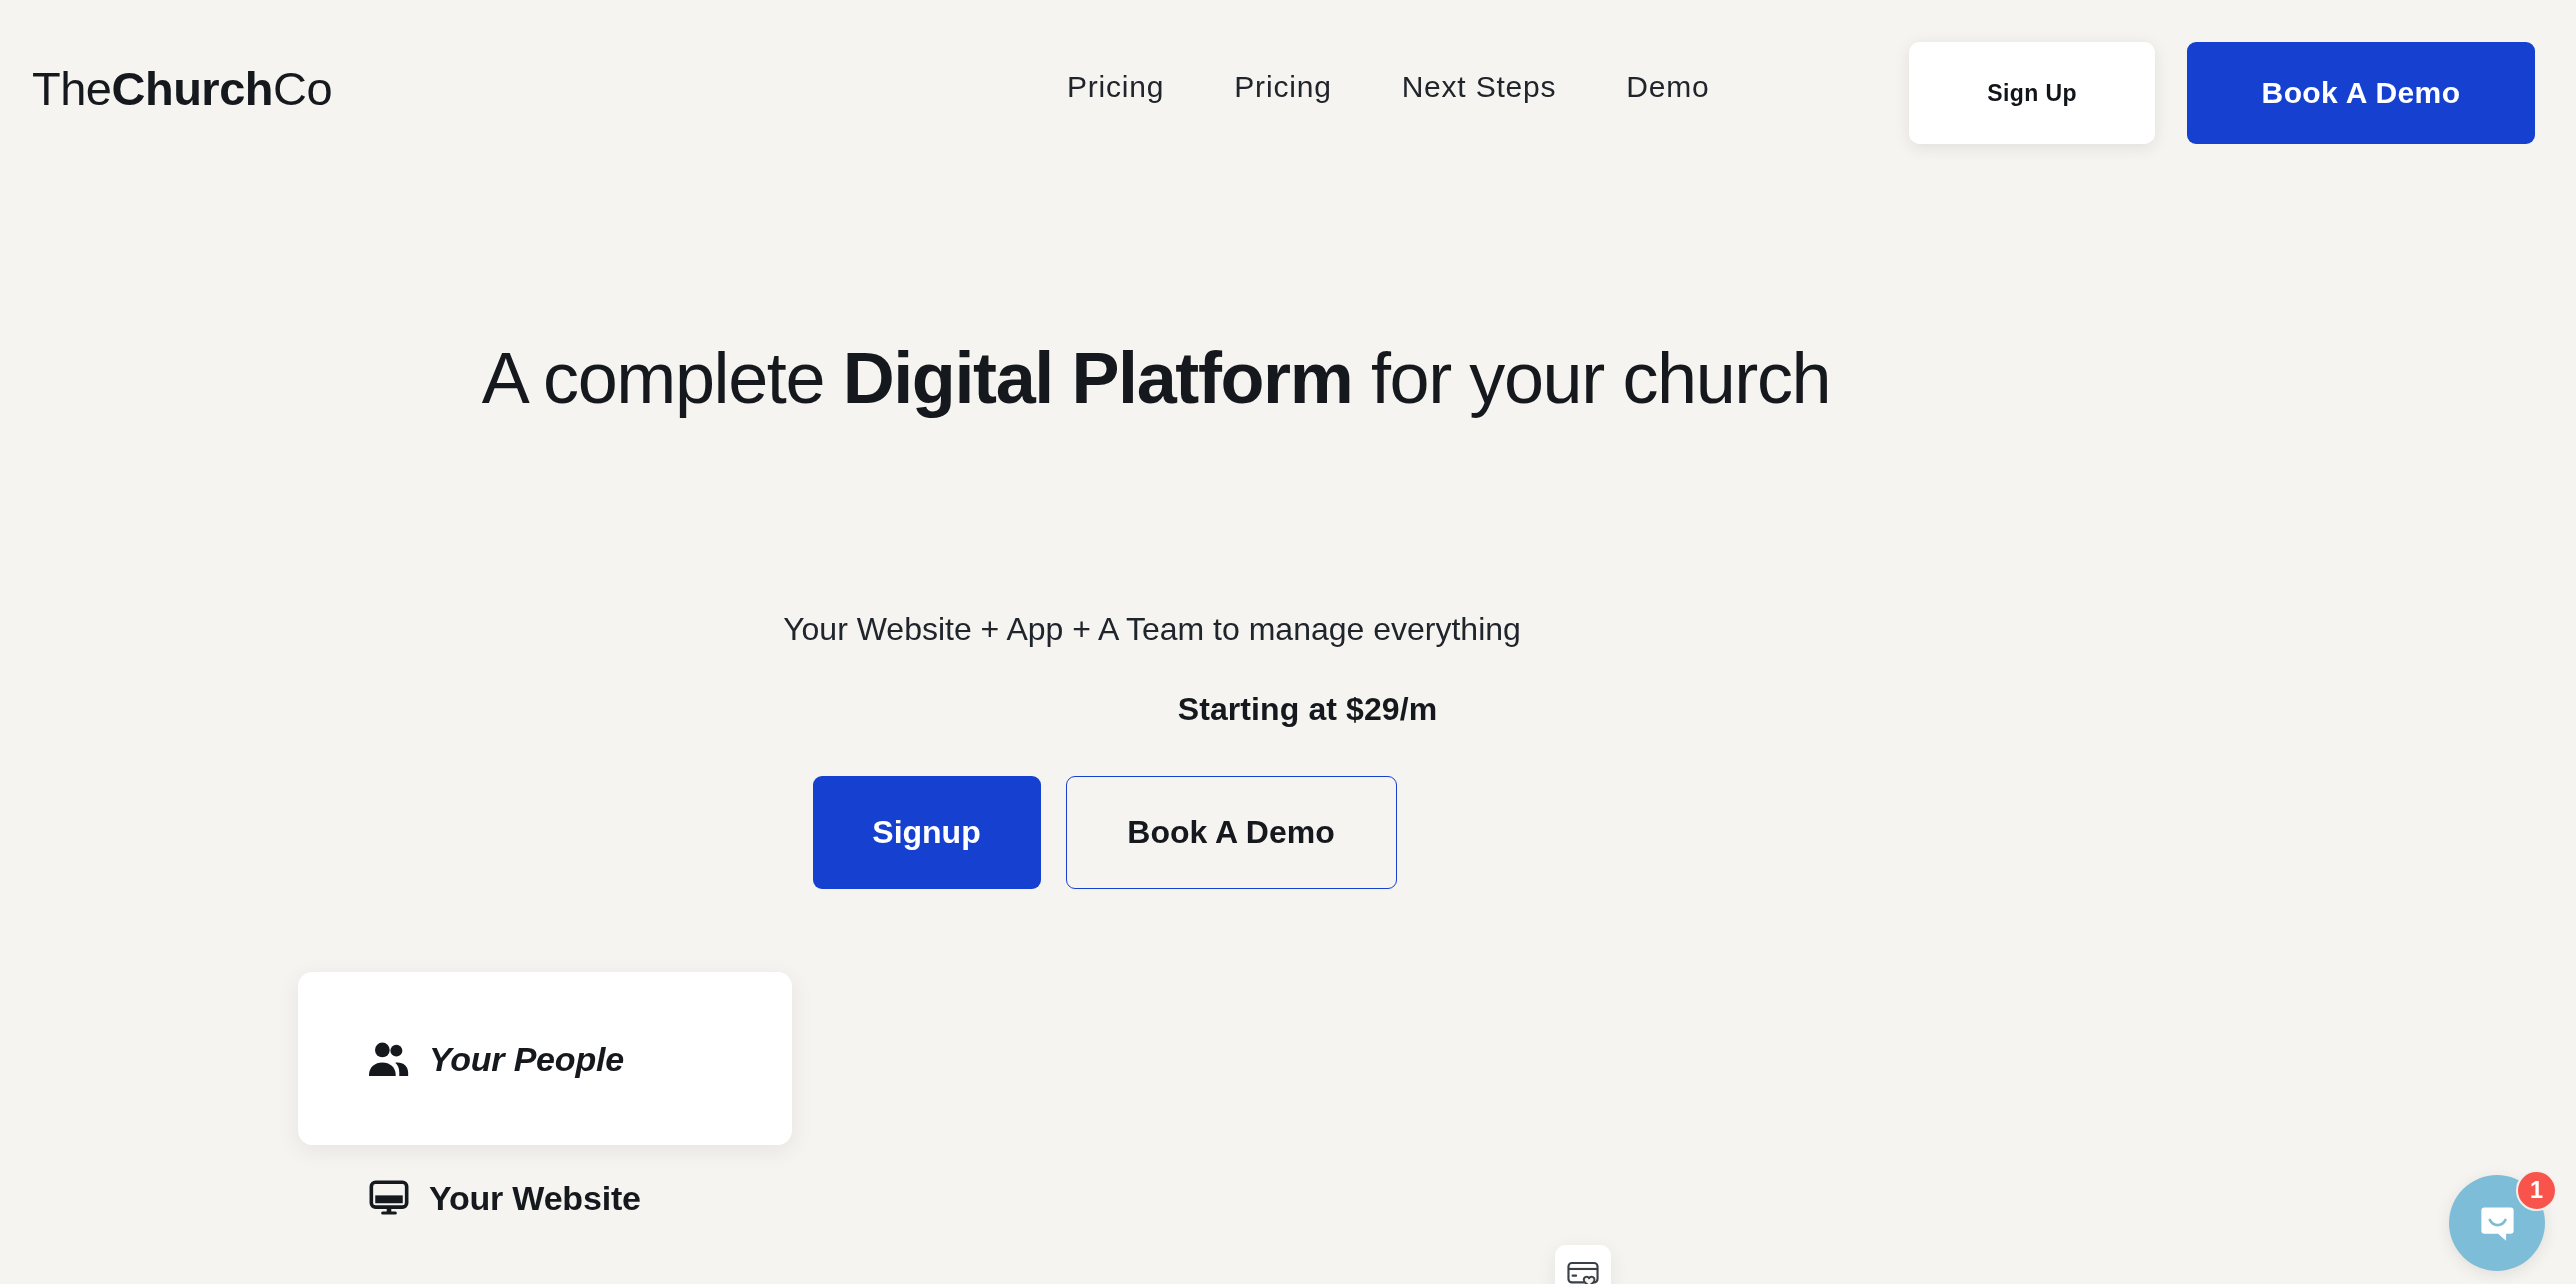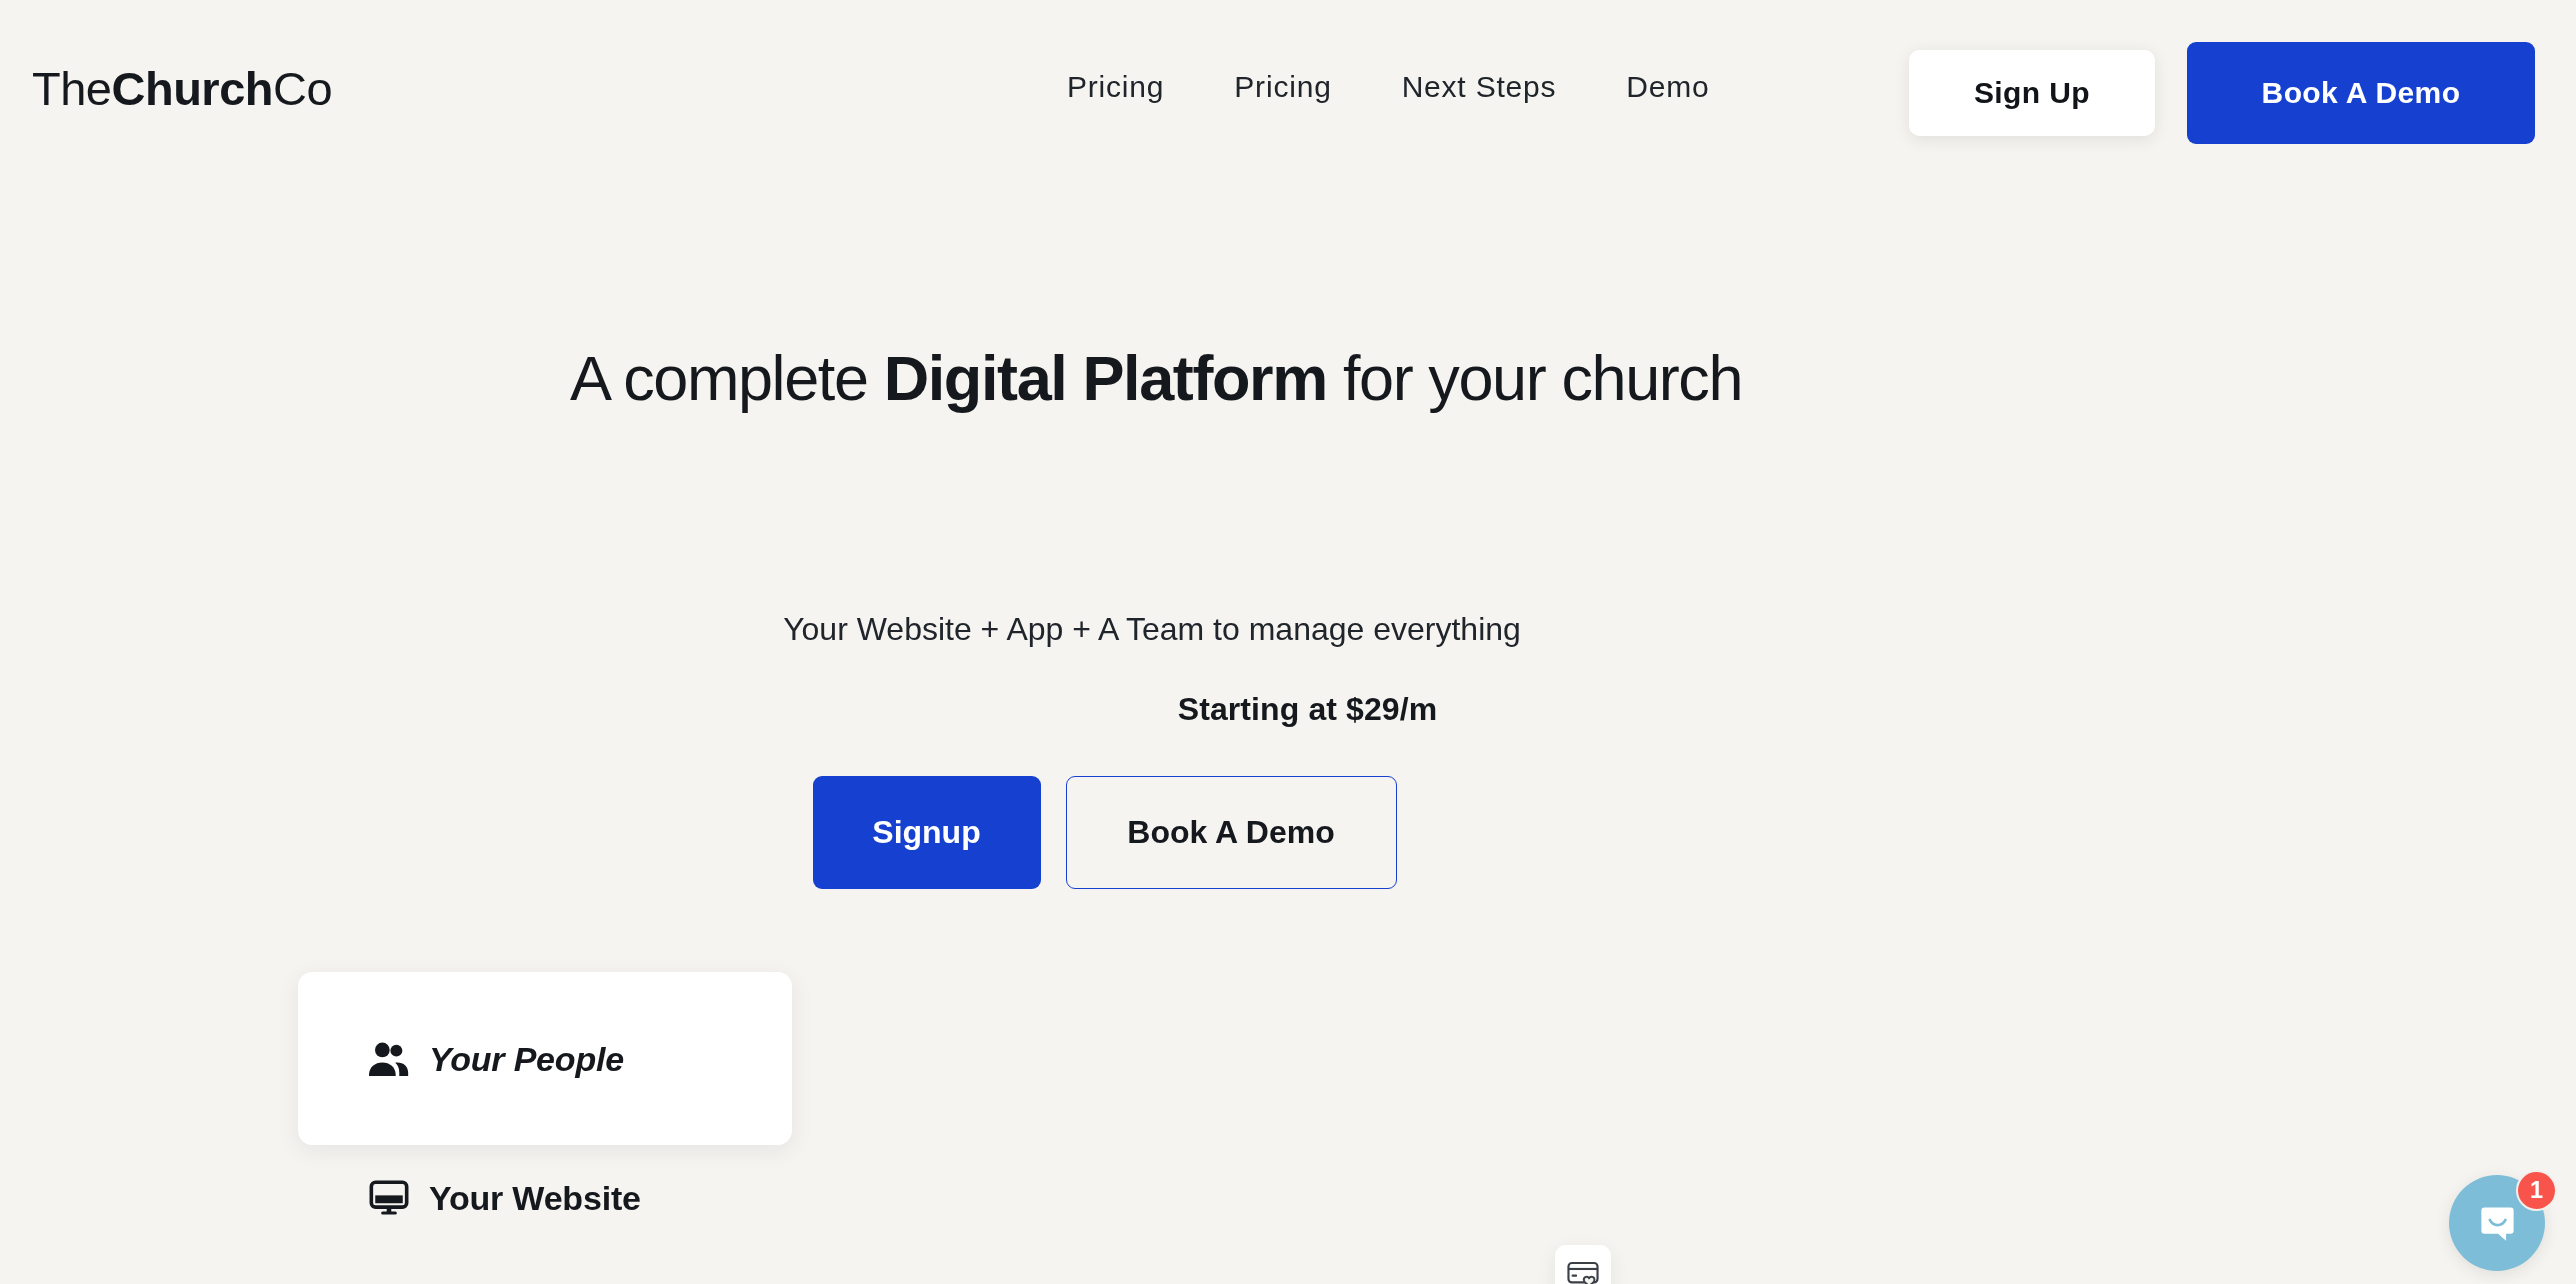--- a/index.html
+++ b/index.html
@@ -66,27 +66,27 @@
     position: absolute;
     left: 1909px;
     top: 42px;
     display: flex;
     align-items: center;
     gap: 32px;
   }
 
   .btn-signup-top {
     width: 246px;
-    height: 86px;
+    height: 102px;
     background: #ffffff;
     border: none;
     border-radius: 10.8px;
     box-shadow: 0 3.6px 16px rgba(40,35,25,0.09);
     font-family: "Liberation Sans", sans-serif;
-    font-size: 30px;
+    font-size: 23px;
     font-weight: 700;
     letter-spacing: 0.4px;
     color: #111418;
     cursor: pointer;
     display: flex;
     align-items: center;
     justify-content: center;
   }
 
   .btn-bookdemo-top {
@@ -112,21 +112,21 @@
     top: 0; left: 0;
     width: 2576px;
     text-align: center;
   }
 
   .hero-title {
     position: absolute;
     top: 317px;
     left: 0;
     width: 2284px;
-    font-size: 63px;
+    font-size: 72px;
     line-height: 123px;
     font-weight: 400;
     letter-spacing: -1.4px;
     color: #15181d;
     padding-left: 28px;
   }
   .hero-title .hero-strong { font-weight: 700; }
 
   .hero-sub {
     position: absolute;

